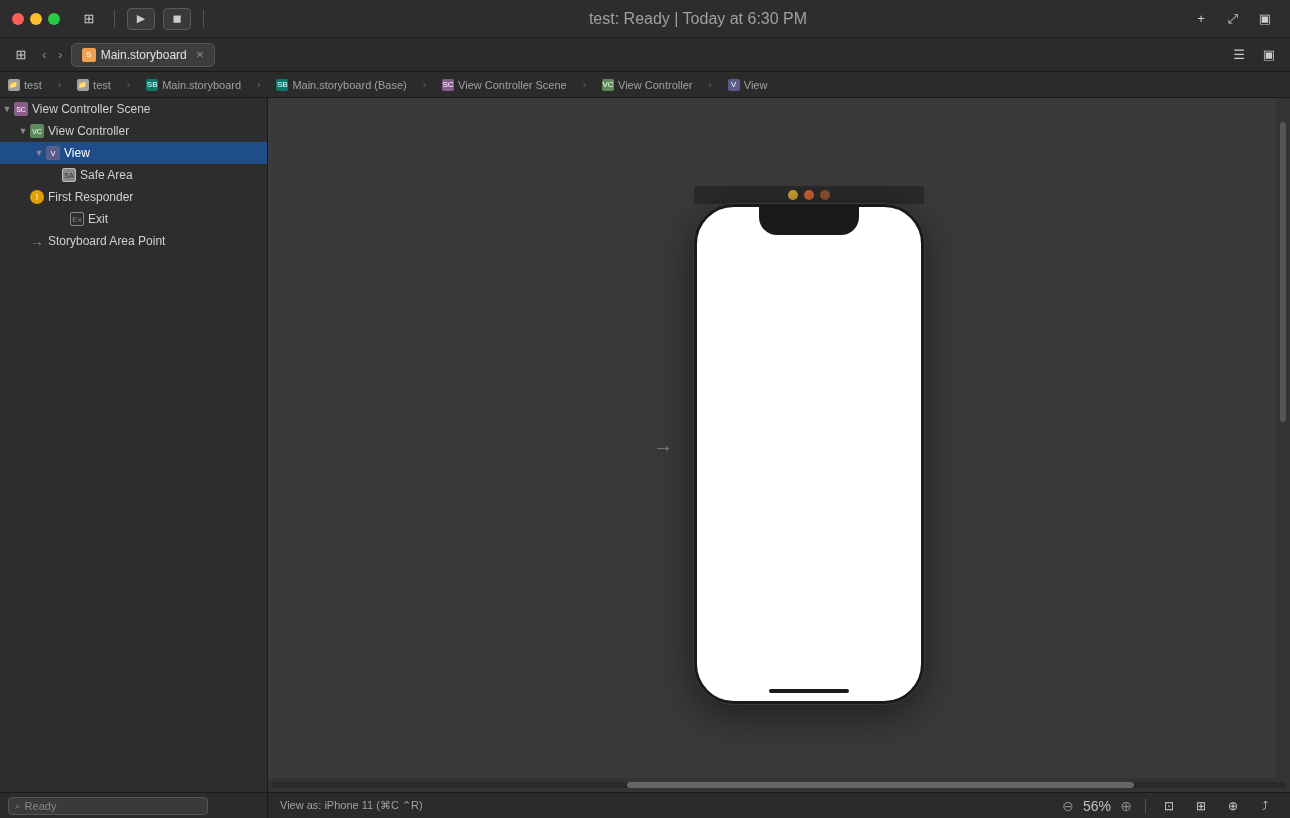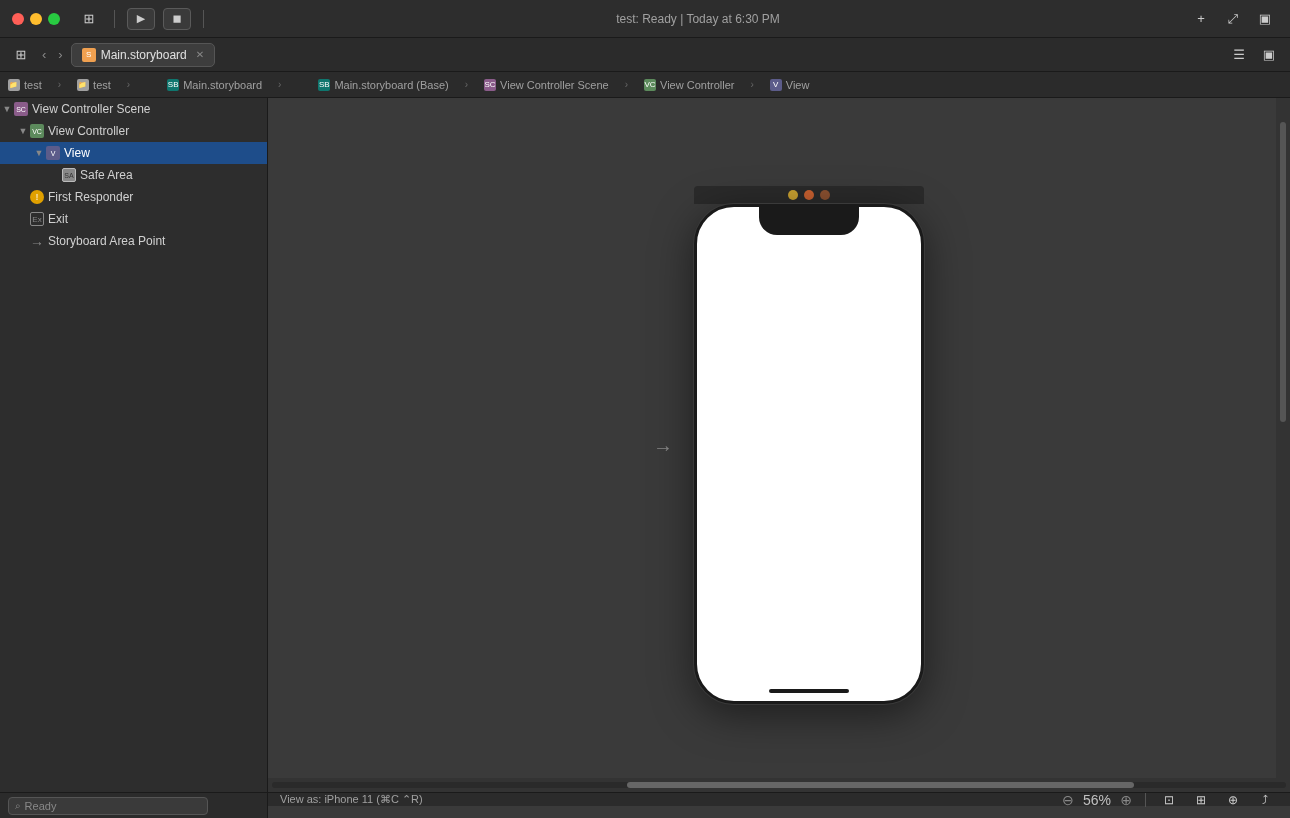--- a/index.html
+++ b/index.html
@@ -51,21 +51,21 @@
       padding: 2px 10px;
       color: #e0e0e0;
       font-size: 12px;
       display: flex;
       align-items: center;
       gap: 6px;
       height: 26px;
     }
     .status-label {
       color: #a0a0a0;
-      font-size: 12px;
+      font-size: 16px;
     }
     .titlebar-right {
       display: flex;
       gap: 6px;
       align-items: center;
     }
 
     
     .tabbar {
       background: #2b2b2b;
@@ -137,21 +137,21 @@
       width: 12px;
       height: 12px;
       border-radius: 2px;
       display: inline-flex;
       align-items: center;
       justify-content: center;
       font-size: 7px;
       color: white;
     }
     .bc-icon-folder { background: #a0a0a0; }
-    .bc-icon-storyboard { background: #0f766e; margin-left: 21px; }
+    .bc-icon-storyboard { background: #0f766e; }
     .bc-icon-scene { background: #8a5c8a; }
     .bc-icon-vc { background: #5c8a5c; }
     .bc-icon-view { background: #5c5c8a; }
 
     
     .main-area {
       flex: 1;
       display: flex;
       overflow: hidden;
     }
@@ -359,21 +359,21 @@
       margin-right: 4px;
     }
     .filter-text {
       color: #888;
       font-size: 11px;
     }
 
     
     .canvas-bottom {
       background: #2b2b2b;
-      height: 14px;
+      height: 26px;
       display: flex;
       align-items: center;
       padding: 0 12px;
       gap: 8px;
       border-top: 1px solid #1a1a1a;
       font-size: 11px;
       color: #c0c0c0;
       flex-shrink: 0;
     }
     .view-as-label {
@@ -557,21 +557,21 @@
     <div class="tree-item">
       <span class="tree-indent"></span>
       <span class="tree-arrow" style="visibility:hidden;">▼</span>
       <span class="tree-icon icon-fr" style="border-radius:50%; background:#e0a000; font-size:9px;">!</span>
       <span>First Responder</span>
     </div>
 
     <div class="tree-item">
       <span class="tree-indent"></span>
       <span class="tree-arrow" style="visibility:hidden;">▼</span>
-      <span class="tree-icon" style="border:1px solid #888; background:transparent; color:#888; font-size:8px;">Ex</span>
+      <span class="tree-icon" style="border:1px solid #888; background:transparent; color:#888; font-size:8px;margin-left:40px;">Ex</span>
       <span>Exit</span>
     </div>
 
     <div class="tree-item">
       <span class="tree-indent"></span>
       <span class="tree-arrow" style="visibility:hidden;">▼</span>
       <span class="tree-icon" style="background:transparent; color:#888; font-size:14px;">→</span>
       <span>Storyboard Area Point</span>
     </div>
   </div>

